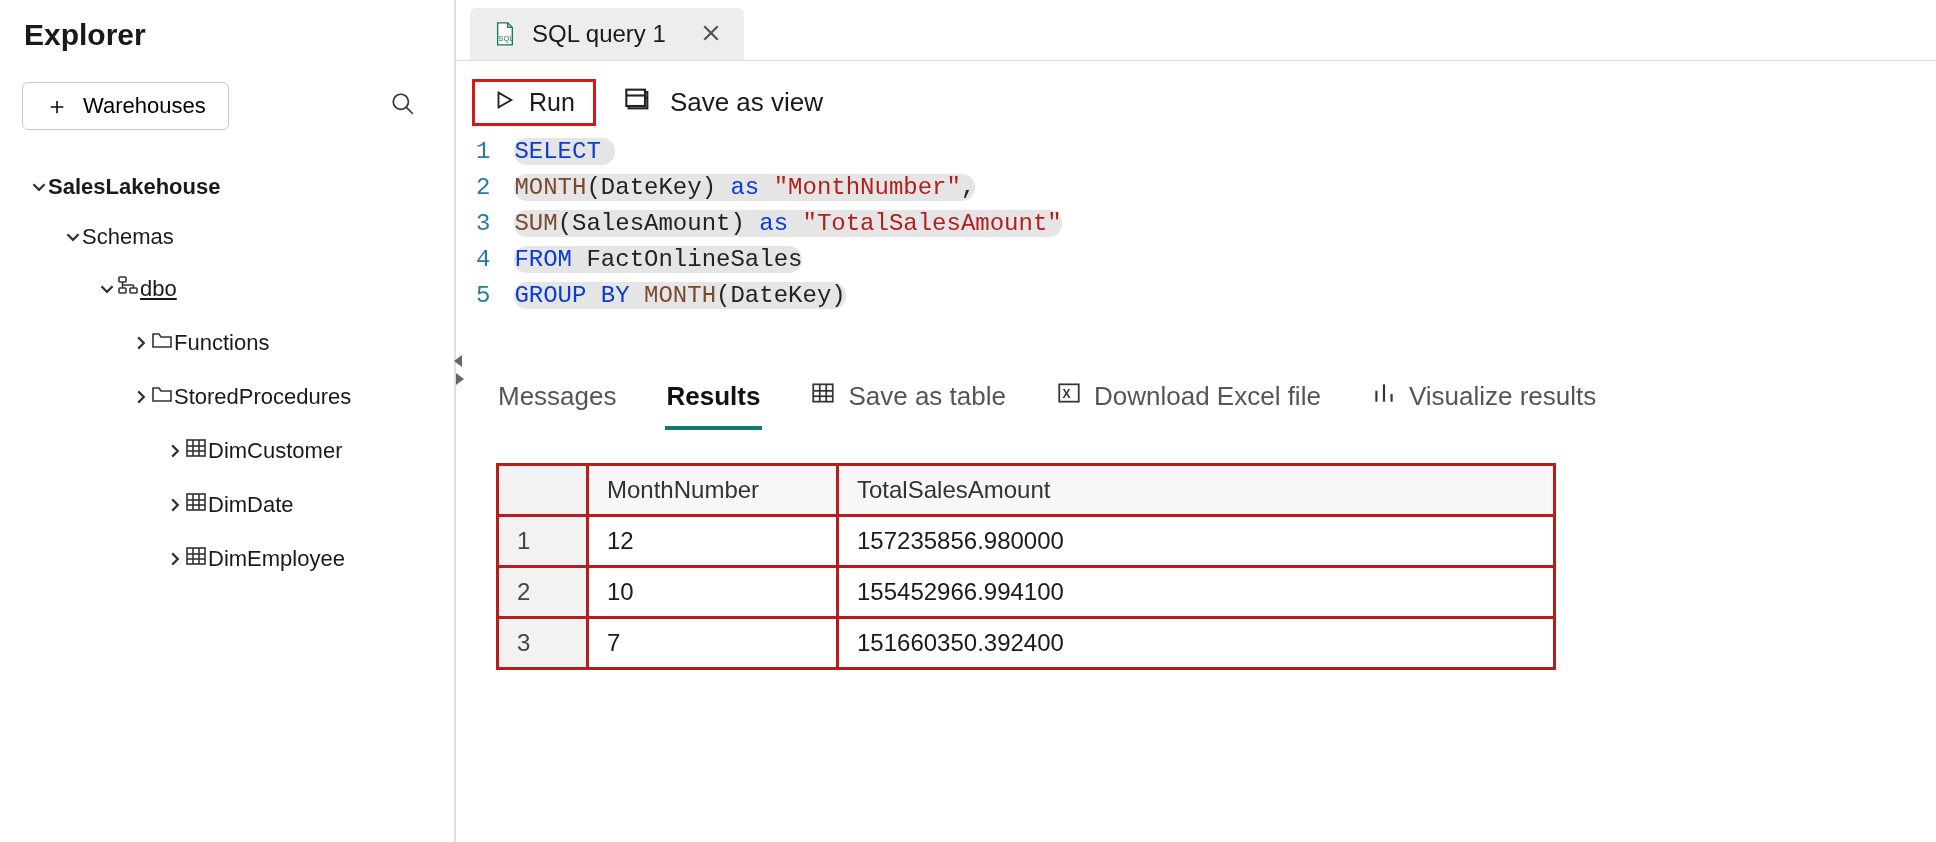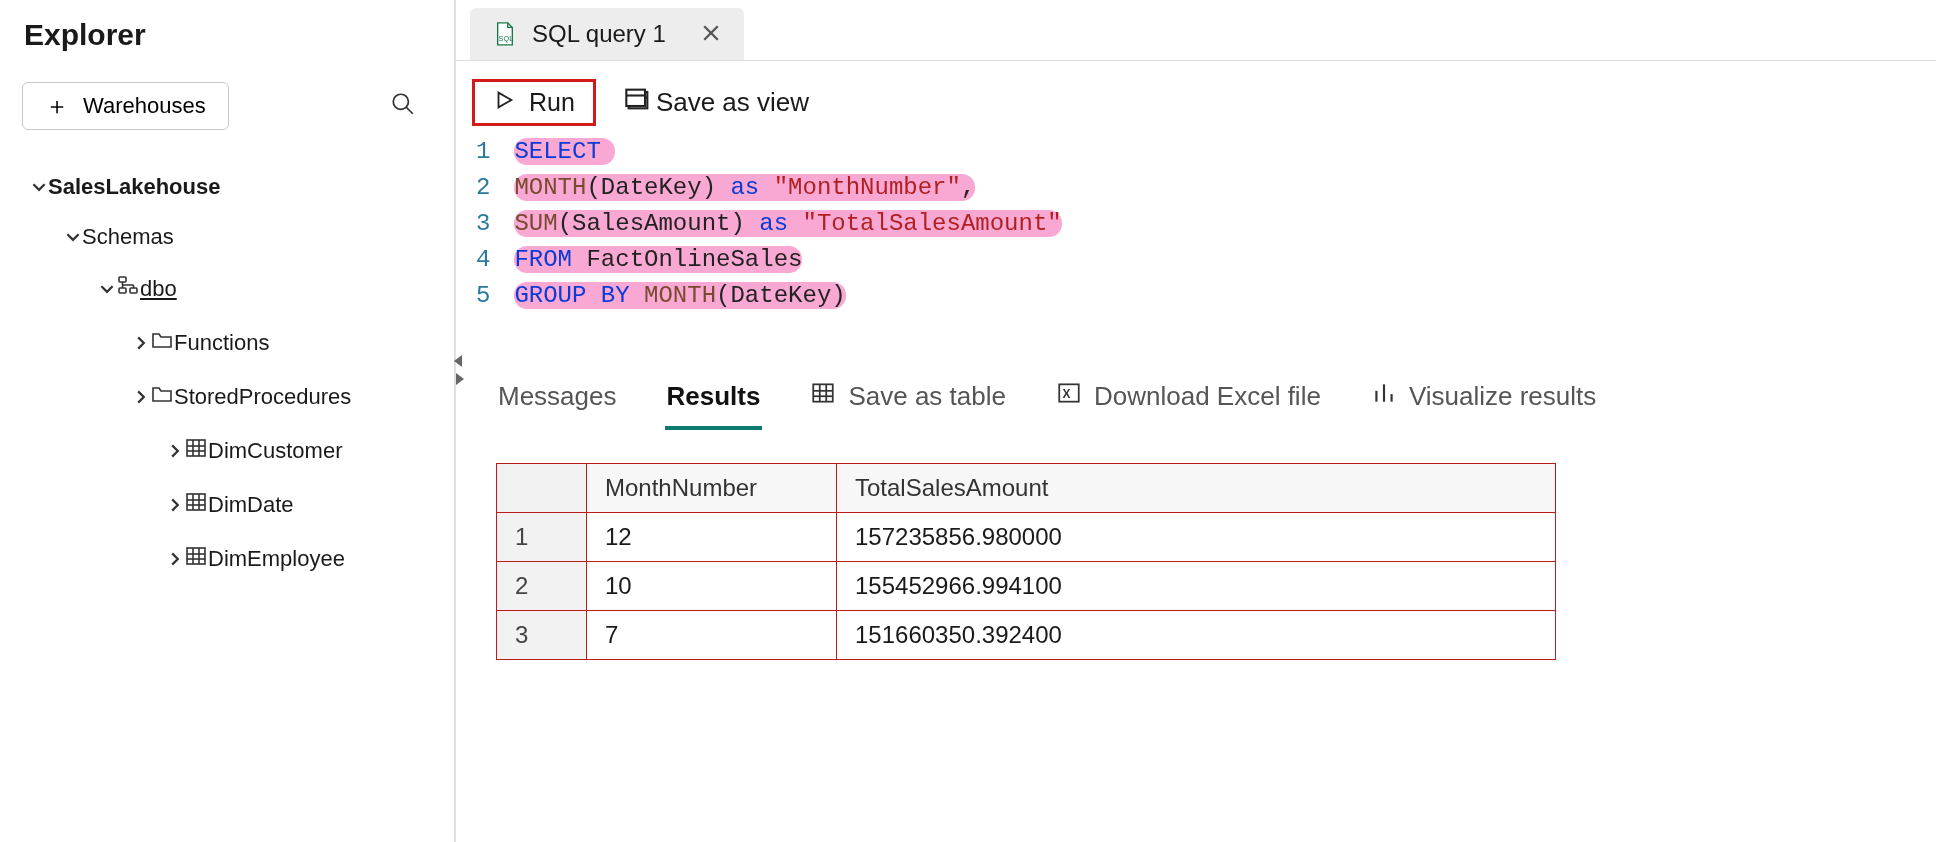--- a/index.html
+++ b/index.html
@@ -61,47 +61,47 @@
   .tab-close svg { width:18px; height:18px; stroke:#555; stroke-width:2; }
 
   
   .toolbar { display:flex; align-items:center; gap: 28px; padding: 18px 0 4px 16px; }
   .run-btn {
     display:flex; align-items:center; gap:14px;
     border: 3px solid #d21a1a; padding: 6px 18px;
     font-size:25px; cursor:pointer; background:#fff;
   }
   .play-ic svg { width:22px; height:22px; }
-  .save-view-btn { display:flex; align-items:center; gap:4px; font-size:26px; cursor:pointer; }
+  .save-view-btn { display:flex; align-items:center; gap:18px; font-size:26px; cursor:pointer; }
   .save-view-ic svg { width:28px; height:28px; }
 
   
   .editor { display:flex; padding: 4px 0 0 20px; font-family: Consolas, "Courier New", monospace; font-size:24px; line-height:36px; }
   .gutter { text-align:right; color:#2a7aa0; padding-right: 24px; user-select:none; }
   .gutter div { height:36px; }
   .code { }
   .code .line { height:36px; white-space: pre; }
-  .hl { background:#f9a8d4; border-radius:13px; padding:0 0; }
+  .hl { background:#e5e5e5; border-radius:13px; padding:0 0; }
   .kw-blue { color:#0b3bd6; }
   .kw-brown { color:#7a4a2e; }
   .kw-red { color:#b11f1f; }
   .plain { color:#222; }
 
   
   .results-panel { margin-top: 58px; padding: 0 0 0 40px; }
   .result-tabs { display:flex; align-items:center; gap: 46px; font-size:26px; color:#555; padding-bottom: 10px; }
   .rtab { cursor:pointer; padding: 8px 2px 18px; position:relative; display:flex; align-items:center; gap:12px; }
   .rtab.active { color:#111; font-weight:600; }
   .rtab.active::after{
     content:""; position:absolute; left:0; right:0; bottom:0; height:4px; background:#0f7a6f;
   }
   .rtab svg { width:26px; height:26px; }
 
   .grid { border-collapse: collapse; margin-top: 22px; width: 1060px; font-size:24px; }
-  .grid th, .grid td { border:1px solid #b91c1c; padding: 10px 18px; text-align:left; background:#fff; }
+  .grid th, .grid td { border:3px solid #b91c1c; padding: 10px 18px; text-align:left; background:#fff; }
   .grid thead th { background:#f7f7f7; font-weight:400; color:#333; }
   .grid .rownum-col { width:90px; background:#f2f2f2; color:#444; }
   .grid thead .rownum-col { background:#f2f2f2; }
   .grid .col-month { width:250px; }
   .grid .col-total { }
 
 </style>
 </head>
 <body>
 

